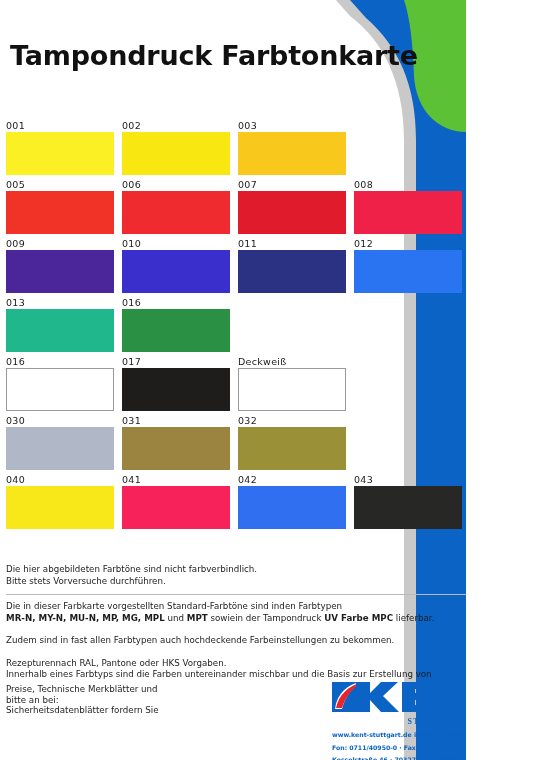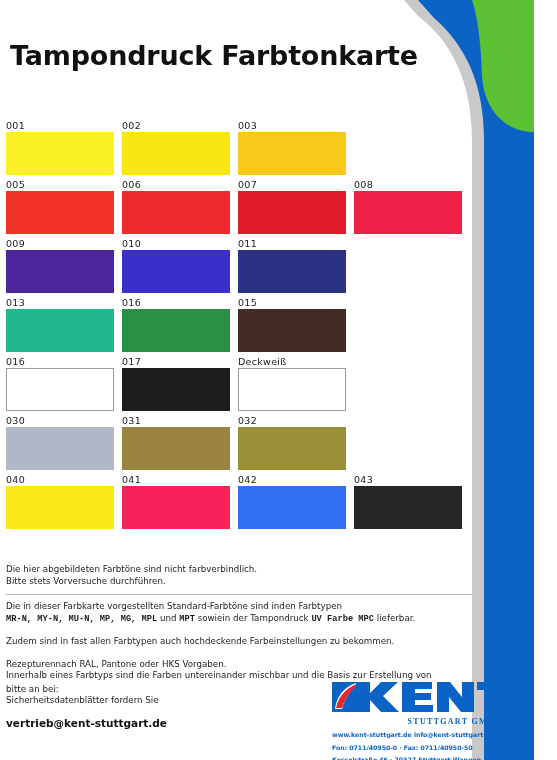--- a/index.html
+++ b/index.html
@@ -5,21 +5,21 @@
   html,body{margin:0;padding:0;}
   body{
     width:557px;height:760px;
     background:#ffffff;
     font-family:"Liberation Sans", sans-serif;
     overflow:hidden;
     position:relative;
   }
   #page{
     position:absolute;inset:0;
-    width:534px;height:760px;
+    width:466px;height:760px;
     background:#fff;
     overflow:hidden;
   }
 
   
   .deco{position:absolute;top:0;right:0;width:180px;height:760px;overflow:hidden;pointer-events:none;}
   .deco svg{display:block;}
 
   
   .title{
@@ -51,21 +51,21 @@
   .textblock{position:absolute;left:6px;top:564px;width:470px;}
   .tline{
     font-size:8.7px;color:#1d1d1d;line-height:11.5px;
     font-family:"DejaVu Sans", sans-serif;
   }
   .rule{
     border:0;border-top:1px solid #b9b9b9;
     margin:7px 0 6px 0;width:466px;
   }
   .gap{height:11px;}
-  .b{font-weight:bold;font-family:Liberation Mono, monospace;}
+  .b{font-weight:bold;}
 
   
   .contact{position:absolute;left:6px;top:684px;width:250px;}
   .contact .tline{line-height:10.5px;}
   .email{
     font-size:10.5px;font-weight:bold;color:#111;
     margin-top:12px;
     font-family:"DejaVu Sans", sans-serif;
   }
 
@@ -139,33 +139,33 @@
           <div class="chip" style="background: rgb(75, 38, 155);"></div>
         </div>
         <div class="cell">
           <div class="cell-label">010</div>
           <div class="chip" style="background: rgb(58, 47, 205);"></div>
         </div>
         <div class="cell">
           <div class="cell-label">011</div>
           <div class="chip" style="background: rgb(44, 50, 131);"></div>
         </div>
+        <div class="cell">
+          <div class="cell-label">012</div>
+          <div class="chip" style="background: rgb(42, 116, 242);"></div>
+        </div>
       </div>
       <div class="row">
         <div class="cell">
           <div class="cell-label">013</div>
           <div class="chip" style="background: rgb(33, 183, 140);"></div>
         </div>
         <div class="cell">
           <div class="cell-label">016</div>
           <div class="chip" style="background: rgb(42, 145, 68);"></div>
-        </div>
-        <div class="cell">
-          <div class="cell-label">015</div>
-          <div class="chip" style="background: rgb(67, 42, 37);"></div>
         </div>
         <div class="cell empty">
           <div class="cell-label"></div>
           <div class="chip" style="background: rgb(255, 255, 255);"></div>
         </div>
       </div>
       <div class="row">
         <div class="cell">
           <div class="cell-label">016</div>
           <div class="chip outlined" style="background: rgb(255, 255, 255);"></div>
@@ -228,23 +228,23 @@
     <div class="tline">Die in dieser Farbkarte vorgestellten Standard-Farbtöne sind inden Farbtypen</div>
     <div class="tline"><span class="b">MR-N, MY-N, MU-N, MP, MG, MPL</span><span> und </span><span class="b">MPT</span><span> sowiein der Tampondruck </span><span class="b">UV Farbe MPC</span><span> lieferbar.</span></div>
     <div class="gap"></div>
     <div class="tline">Zudem sind in fast allen Farbtypen auch hochdeckende Farbeinstellungen zu bekommen.</div>
     <div class="gap"></div>
     <div class="tline">Rezepturennach RAL, Pantone oder HKS Vorgaben.</div>
     <div class="tline">Innerhalb eines Farbtyps sind die Farben untereinander mischbar und die Basis zur Erstellung von</div>
   </div>
 
   <div class="contact">
+    <div class="tline">Preise, Technische Merkblätter und</div>
     <div class="tline">bitte an bei:</div>
     <div class="tline">Sicherheitsdatenblätter fordern Sie</div>
-    <div class="email">vertrieb@kent-stuttgart.de</div>
   </div>
 
   <div class="logo">
     <svg class="logo-mark" width="172" height="40" viewBox="0 0 172 40" xmlns="http://www.w3.org/2000/svg">
       <rect x="0" y="2" width="30" height="30" fill="#0b63c5"></rect>
       <path d="M3 29 C5 13 16 4 29 2 C20 8 13 17 10 29 Z" fill="#ffffff"></path>
       <path d="M4 28 C7 14 17 6 28 3 C19 10 13 18 10 28 Z" fill="#e8252c"></path>
       <g fill="#0b63c5">
         <path d="M24 2 h14 v11 l11 -11 h17 l-15 14 l16 16 h-18 l-11 -12 v12 h-14 z"></path>
         <path d="M70 2 h30 v7 h-17 v4 h16 v7 h-16 v5 h18 v7 h-31 z"></path>

